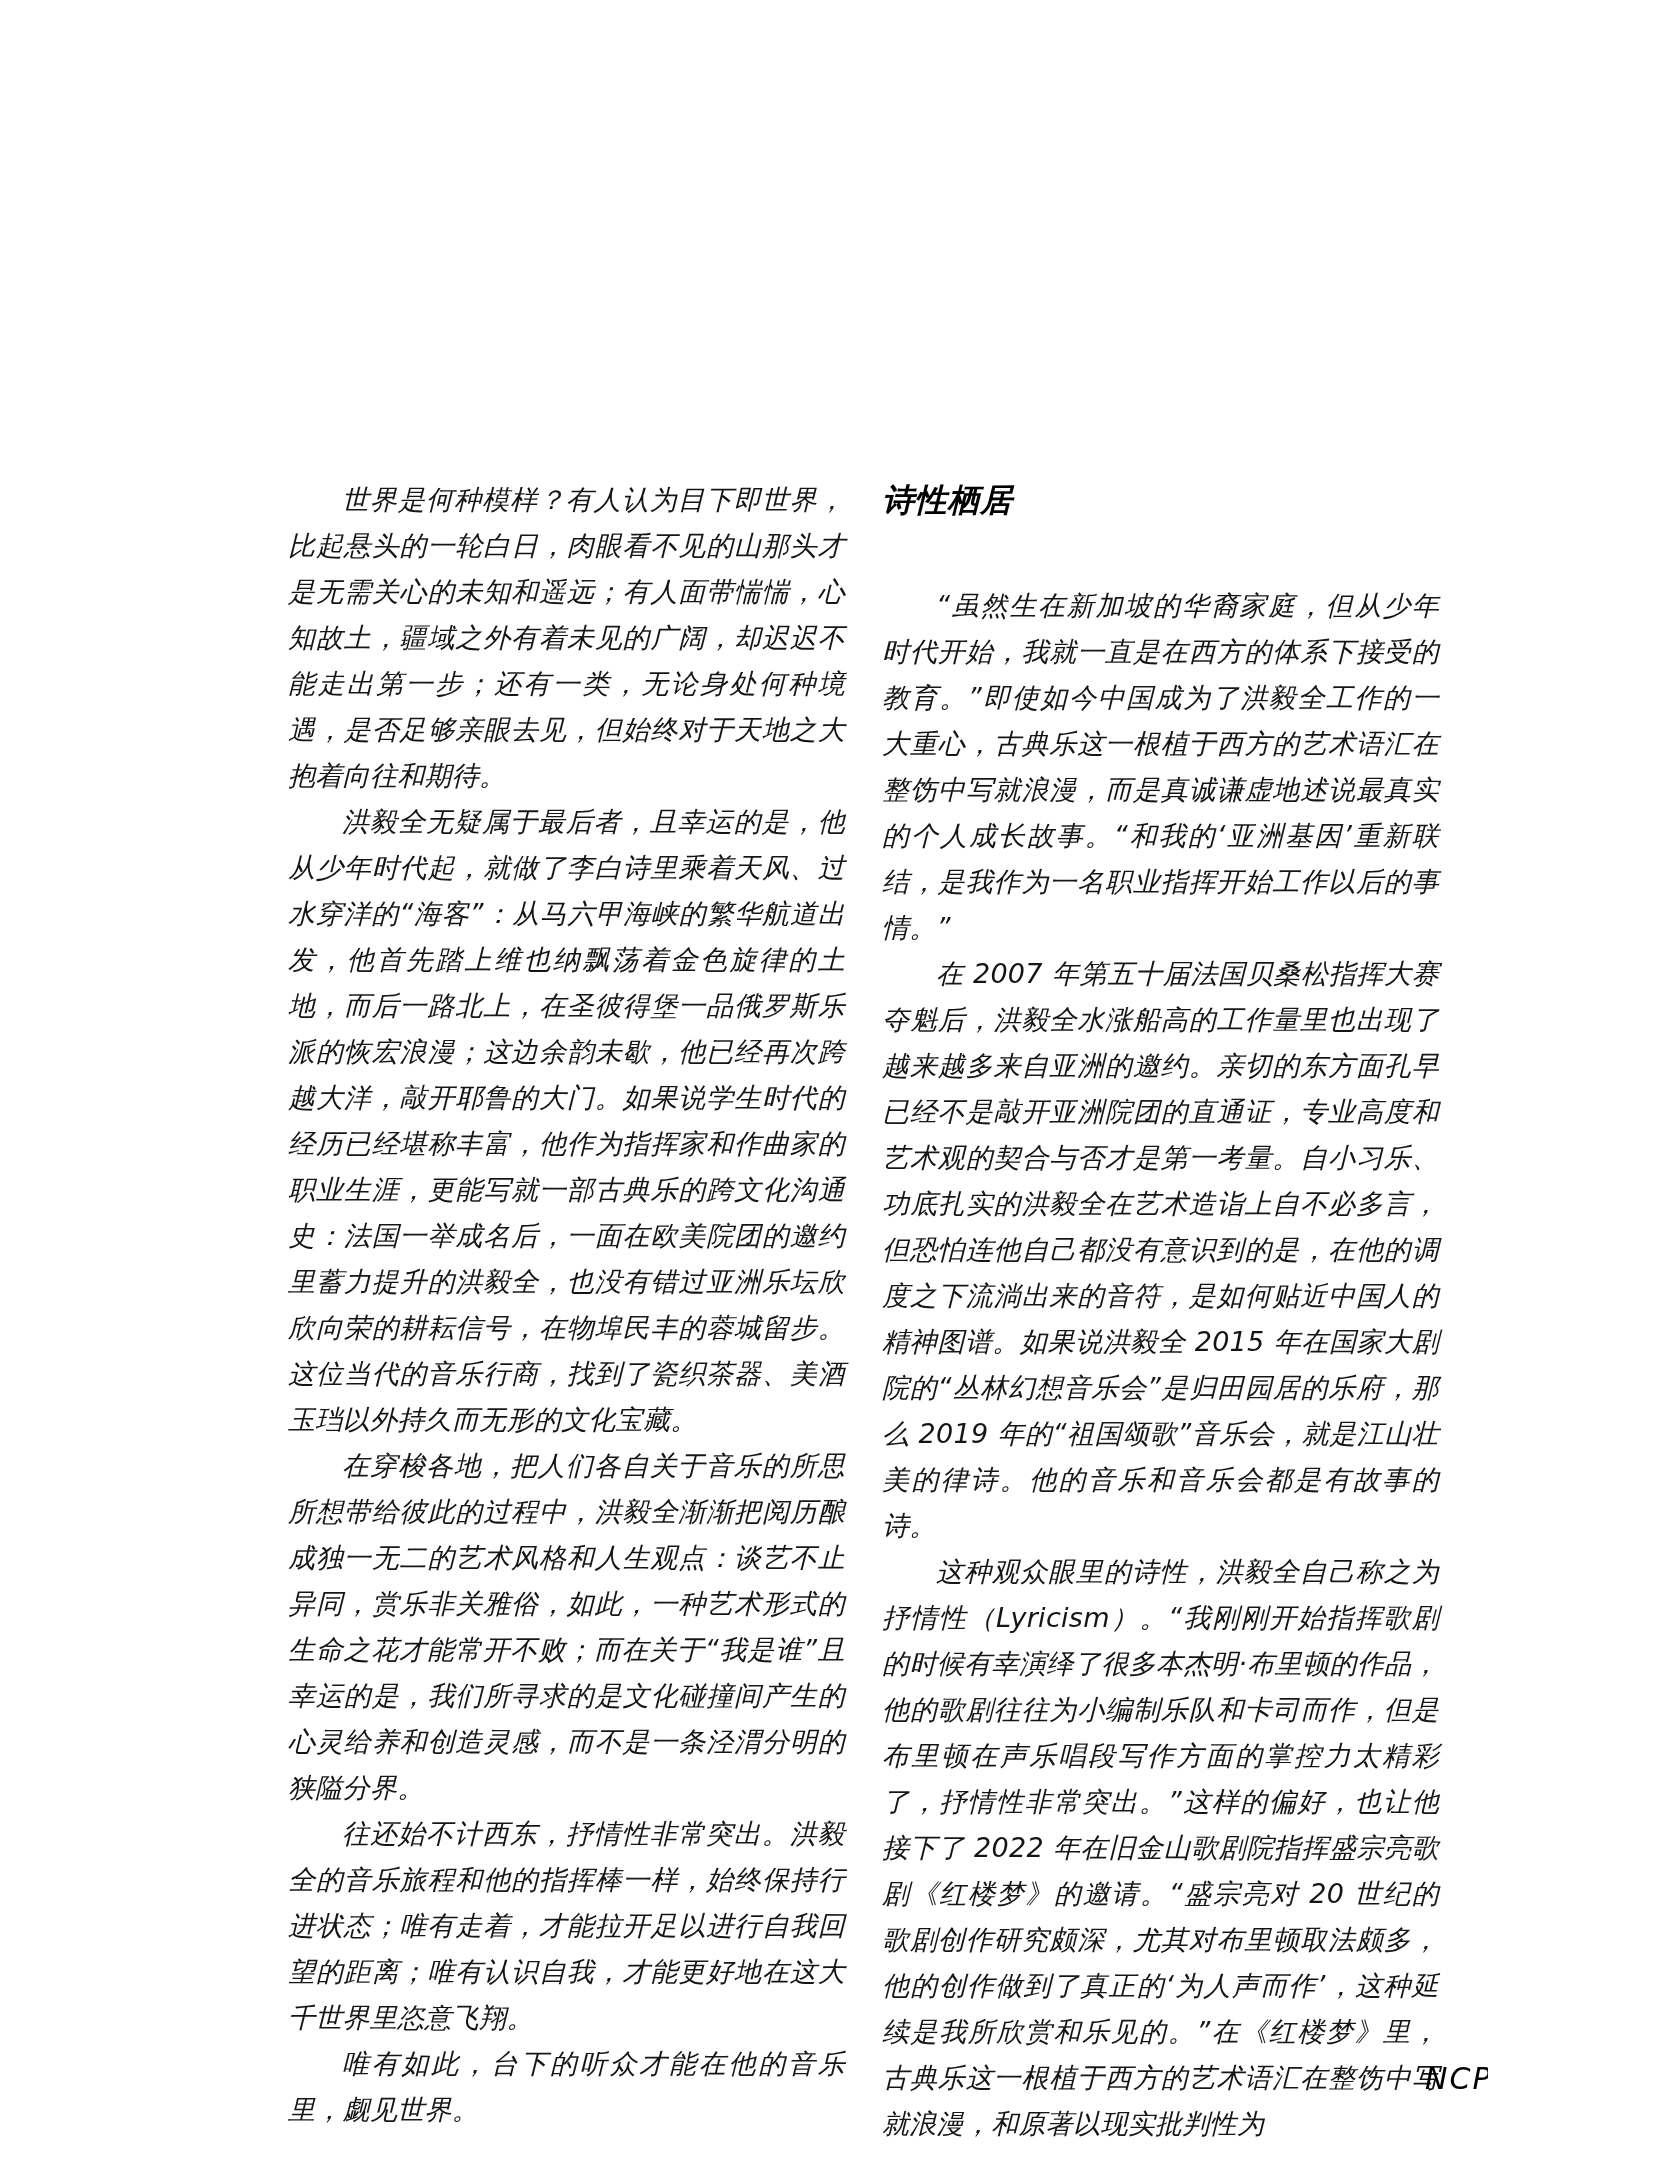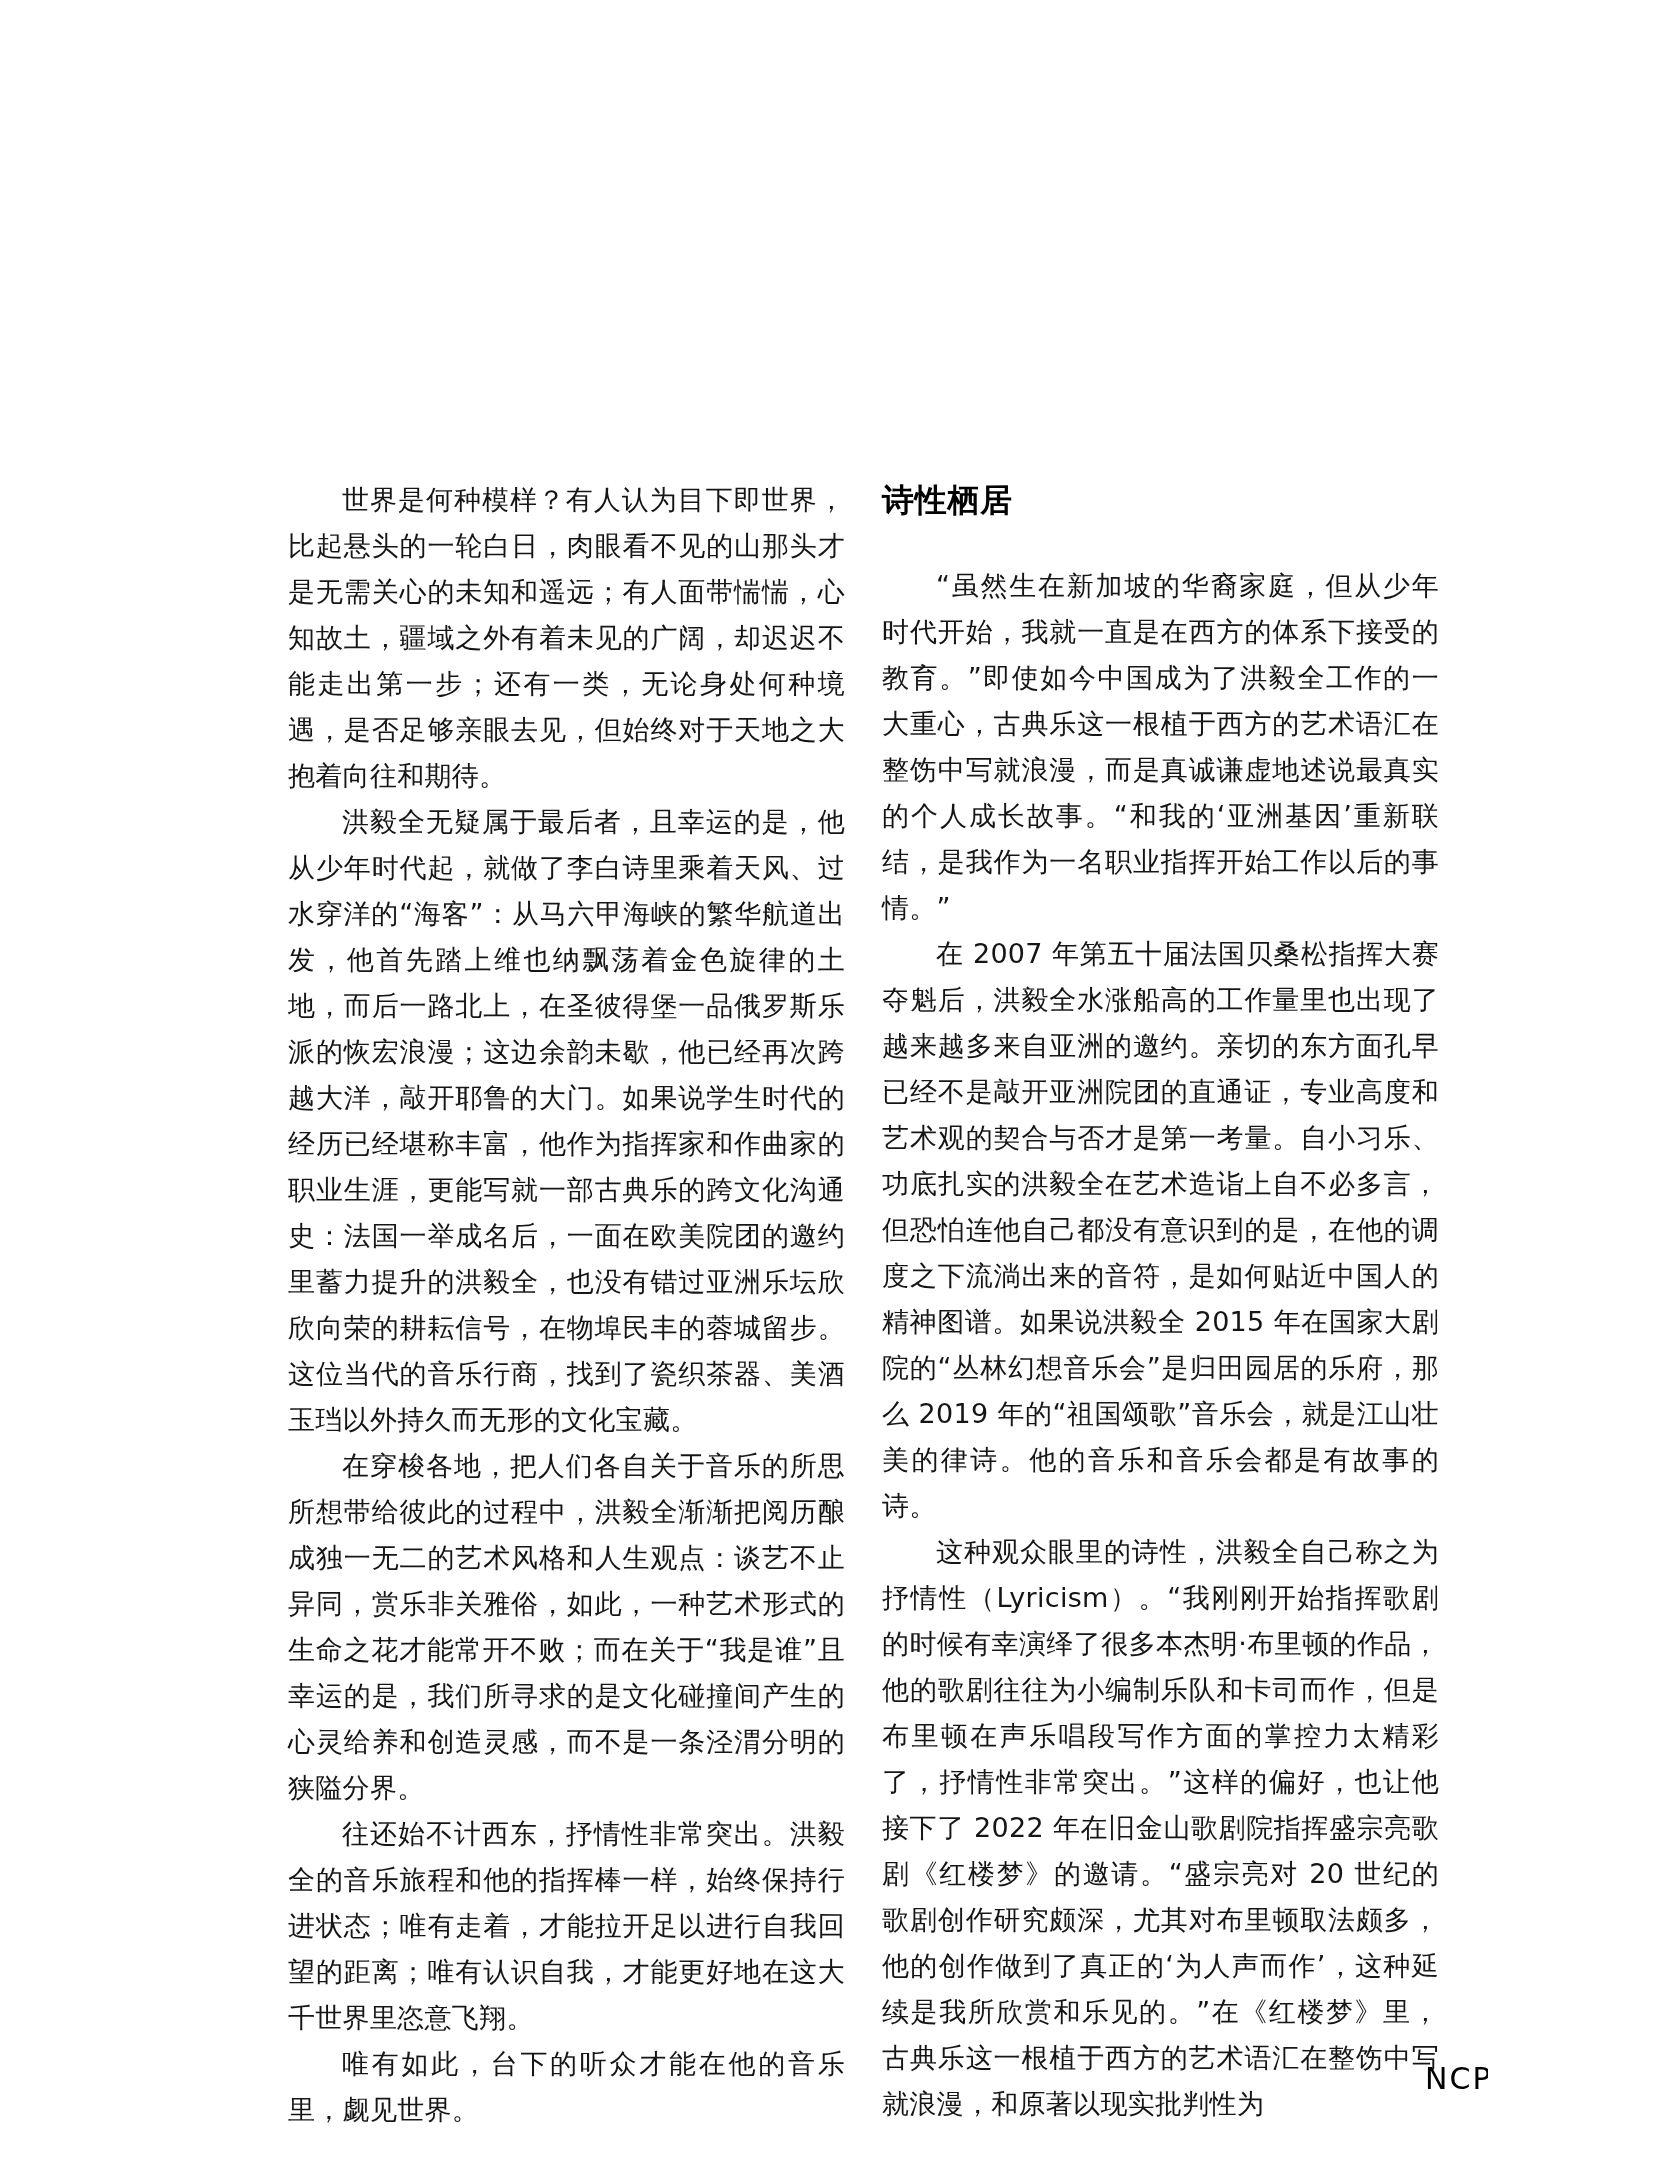--- a/index.html
+++ b/index.html
@@ -9,41 +9,42 @@
     background: #ffffff;
   }
   .page {
     position: relative;
     width: 1488px;
     height: 2183px;
     background: #ffffff;
     overflow: hidden;
     font-family: "DejaVu Sans", "Liberation Sans", sans-serif;
     color: #151515;
+    font-style: italic;
   }
   .col {
     position: absolute;
     top: 477px;
     width: 557px;
     font-size: 27px;
     line-height: 46px;
     text-align: justify;
     text-justify: inter-character;
     font-weight: 400;
     letter-spacing: 0.3px;
   }
   .col-left  { left: 288px; }
   .col-right { left: 882px; }
   .col p {
     margin: 0;
     padding: 0;
     text-indent: 2em;
   }
   .heading {
-    margin: 0 0 40px 0;
+    margin: 0 0 60px 0;
     padding: 0;
     text-indent: 0;
     font-size: 32px;
     line-height: 46px;
     font-weight: 700;
     color: #000000;
     letter-spacing: 0.7px;
     text-align: left;
   }
   .footer {

